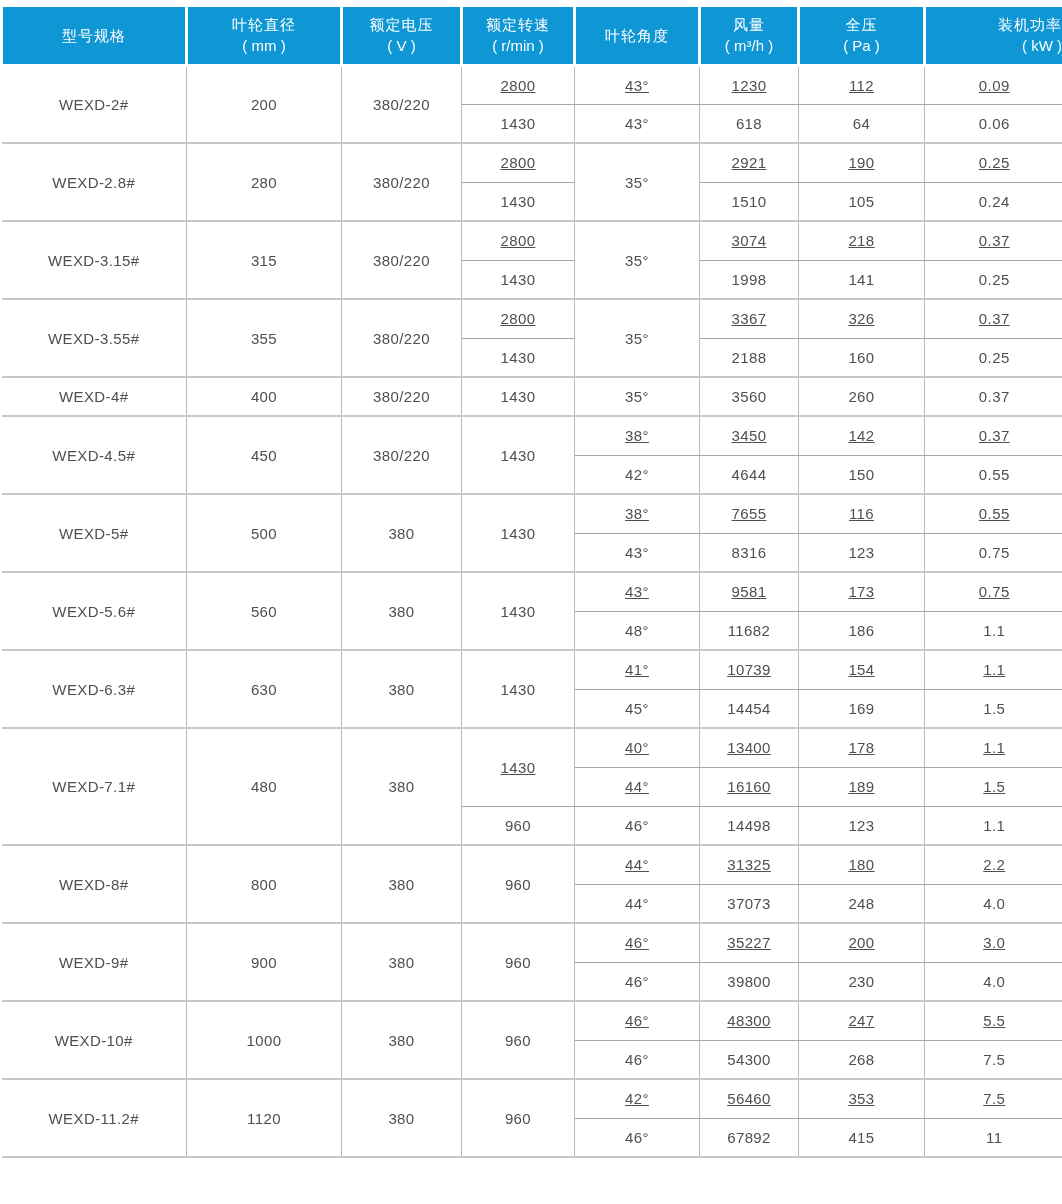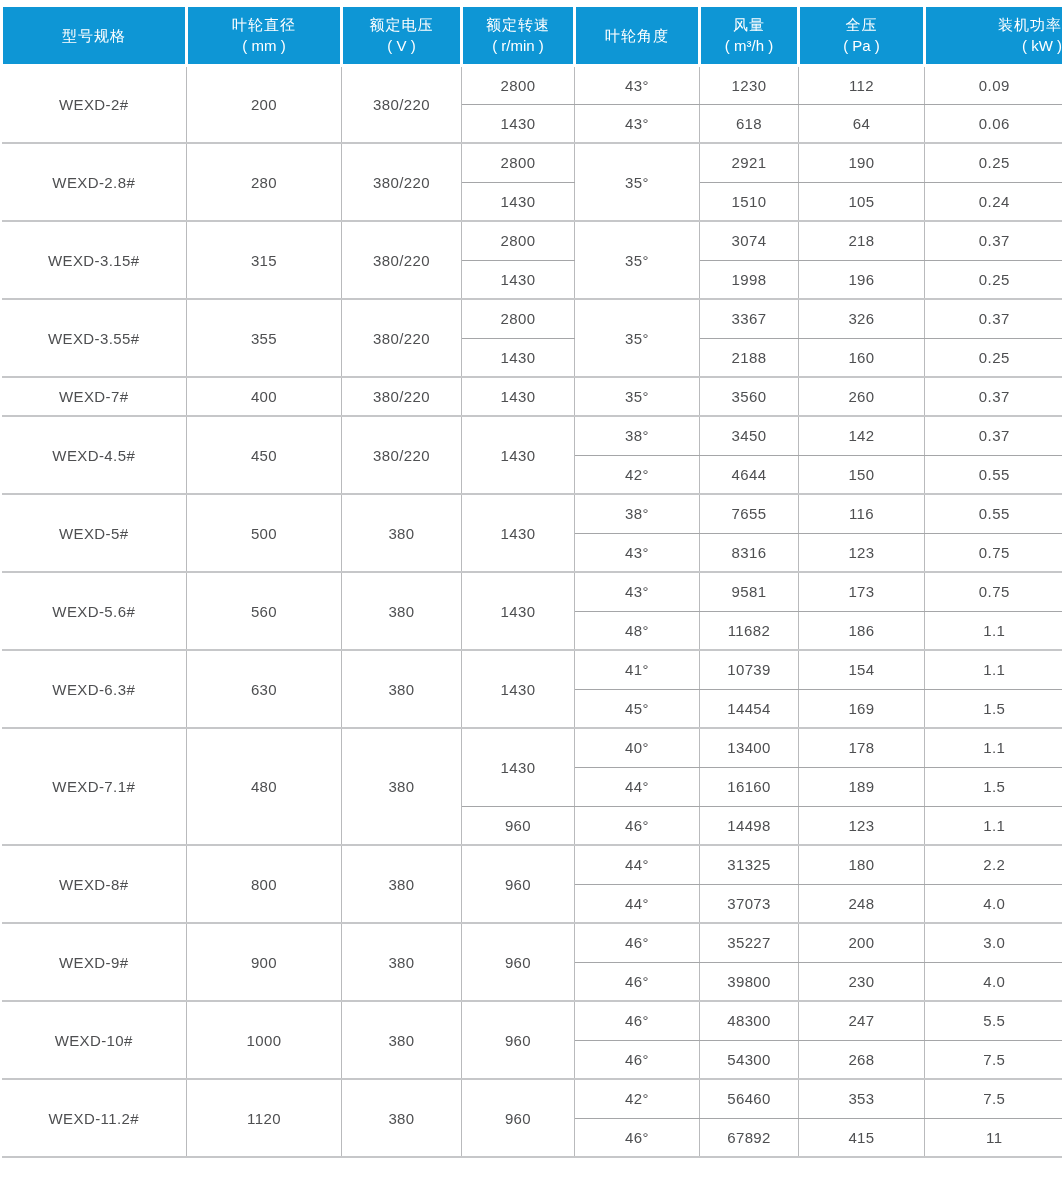--- a/index.html
+++ b/index.html
@@ -40,21 +40,21 @@
   
   tbody td {
     font-size: 15px;
     color: var(--body-text, #4e4f51);
     text-align: center;
     vertical-align: middle;
     height: 39px;
     letter-spacing: 0.4px;
   }
   td.cb { border-right: 1px solid var(--col-border, #b9babc); }   
-  td.rb { border-bottom: 1px solid var(--row-border, #a5a6a8); }  
+  td.rb { border-bottom: 1px solid var(--row-border, #a5a6a8); text-decoration: underline; }  
   td.gb { border-bottom: 2px solid var(--group-border, #c6c7c9); }
 </style>
 </head>
 <body>
 
 <div class="page">
   <table class="spec">
     <colgroup>
       <col style="width:185px">
         <col style="width:155px">
@@ -139,41 +139,41 @@
           <td rowspan="2" class="c-voltage cb gb">380/220</td>
           <td rowspan="1" class="c-rpm cb rb">2800</td>
           <td rowspan="2" class="c-angle cb gb">35°</td>
           <td rowspan="1" class="c-airflow cb rb">3074</td>
           <td rowspan="1" class="c-pressure cb rb">218</td>
           <td rowspan="1" class="c-power rb">0.37</td>
         </tr>
         <tr>
           <td rowspan="1" class="c-rpm cb gb">1430</td>
           <td rowspan="1" class="c-airflow cb gb">1998</td>
-          <td rowspan="1" class="c-pressure cb gb">196</td>
+          <td rowspan="1" class="c-pressure cb gb">141</td>
           <td rowspan="1" class="c-power gb">0.25</td>
         </tr>
         <tr>
           <td rowspan="2" class="c-model cb gb">WEXD-3.55#</td>
           <td rowspan="2" class="c-diameter cb gb">355</td>
           <td rowspan="2" class="c-voltage cb gb">380/220</td>
           <td rowspan="1" class="c-rpm cb rb">2800</td>
           <td rowspan="2" class="c-angle cb gb">35°</td>
           <td rowspan="1" class="c-airflow cb rb">3367</td>
           <td rowspan="1" class="c-pressure cb rb">326</td>
           <td rowspan="1" class="c-power rb">0.37</td>
         </tr>
         <tr>
           <td rowspan="1" class="c-rpm cb gb">1430</td>
           <td rowspan="1" class="c-airflow cb gb">2188</td>
           <td rowspan="1" class="c-pressure cb gb">160</td>
           <td rowspan="1" class="c-power gb">0.25</td>
         </tr>
         <tr>
-          <td rowspan="1" class="c-model cb gb">WEXD-7#</td>
+          <td rowspan="1" class="c-model cb gb">WEXD-4#</td>
           <td rowspan="1" class="c-diameter cb gb">400</td>
           <td rowspan="1" class="c-voltage cb gb">380/220</td>
           <td rowspan="1" class="c-rpm cb gb">1430</td>
           <td rowspan="1" class="c-angle cb gb">35°</td>
           <td rowspan="1" class="c-airflow cb gb">3560</td>
           <td rowspan="1" class="c-pressure cb gb">260</td>
           <td rowspan="1" class="c-power gb">0.37</td>
         </tr>
         <tr>
           <td rowspan="2" class="c-model cb gb">WEXD-4.5#</td>

